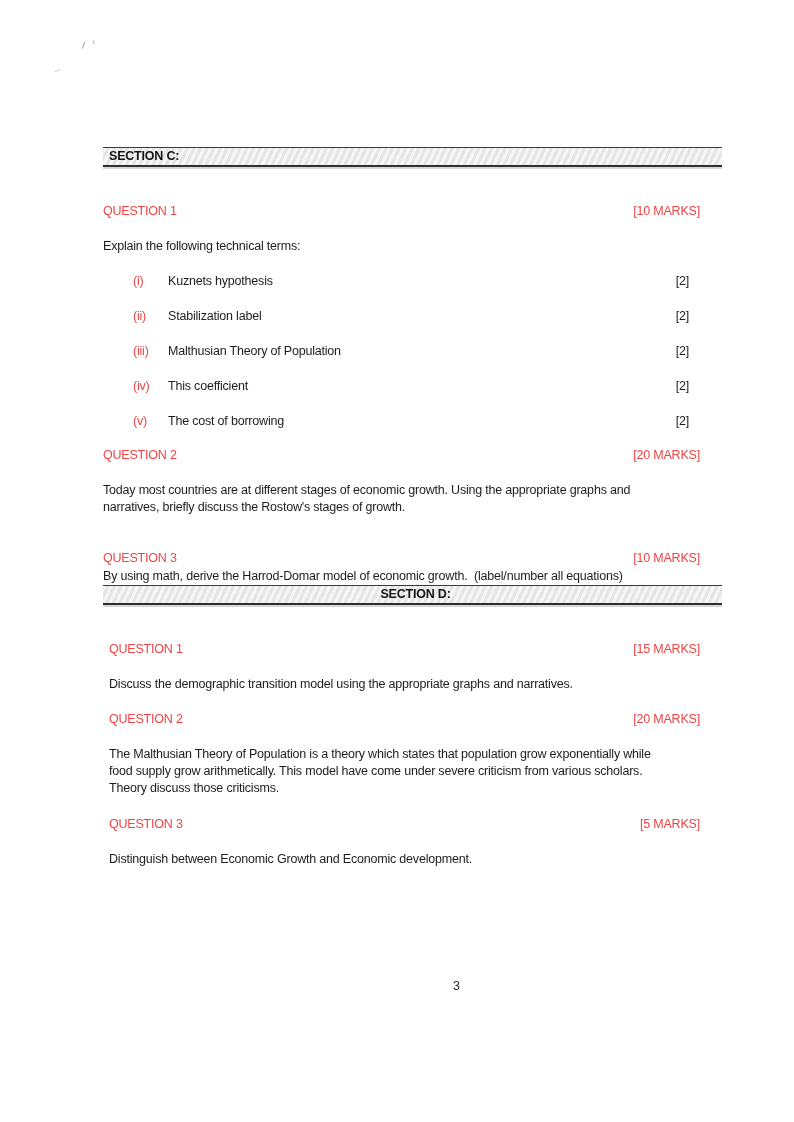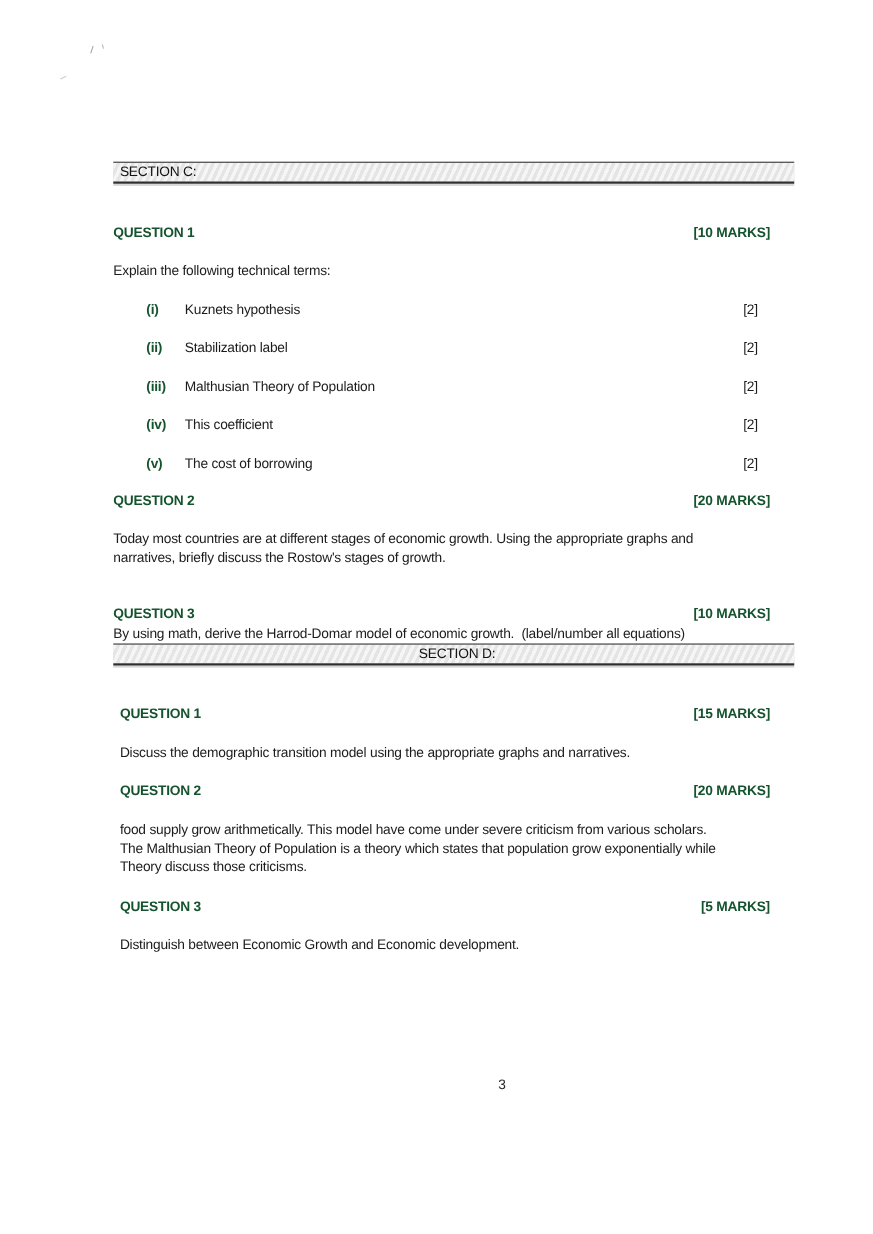--- a/index.html
+++ b/index.html
@@ -17,35 +17,35 @@
     letter-spacing: -0.2px;
     color: #1c1c1e;
     overflow: hidden;
   }
   .content {
     position: absolute;
     left: 103px;
     top: 0;
     width: 619px;
   }
-  .b { font-weight: 700; color: #14532d; }
+  .b { font-weight: 400; color: #ef4444; }
 
   
   .section-bar {
     background: #ececec;
     border-top: 1.5px solid #3a3a3a;
     border-bottom: 2px solid #2f2f2f;
     box-shadow: 0 2px 0 rgba(140,140,140,0.35);
     line-height: 15px;
     padding: 1px 0 1px 6px;
     background-image: repeating-linear-gradient(115deg,
       rgba(255,255,255,0.5) 0px, rgba(255,255,255,0.5) 3px,
       rgba(215,215,215,0.35) 3px, rgba(215,215,215,0.35) 6px);
   }
-  .section-bar .title { font-weight: 400; color: #141416; }
+  .section-bar .title { font-weight: 700; color: #141416; }
 
   .q-row {
     display: flex;
     justify-content: space-between;
     line-height: 17px;
     padding-right: 22px;
   }
   .q-intro, .q-body { line-height: 17px; white-space: pre-wrap; }
 
   .terms { margin-top: 18px; }
@@ -187,22 +187,22 @@
       </div>
 
       <div class="q-body mt-body1d">Discuss the demographic transition model using the appropriate graphs and narratives.</div>
 
       <div class="q-row mt-q2d">
         <span class="b">QUESTION 2</span>
         <span class="b">[20 MARKS]</span>
       </div>
 
       <div class="para mt-para2d">
+        <div class="line">The Malthusian Theory of Population is a theory which states that population grow exponentially while</div>
         <div class="line">food supply grow arithmetically. This model have come under severe criticism from various scholars.</div>
-        <div class="line">The Malthusian Theory of Population is a theory which states that population grow exponentially while</div>
         <div class="line">Theory discuss those criticisms.</div>
       </div>
 
       <div class="q-row mt-q3d">
         <span class="b">QUESTION 3</span>
         <span class="b">[5 MARKS]</span>
       </div>
 
       <div class="q-body mt-body3d">Distinguish between Economic Growth and Economic development.</div>
 

